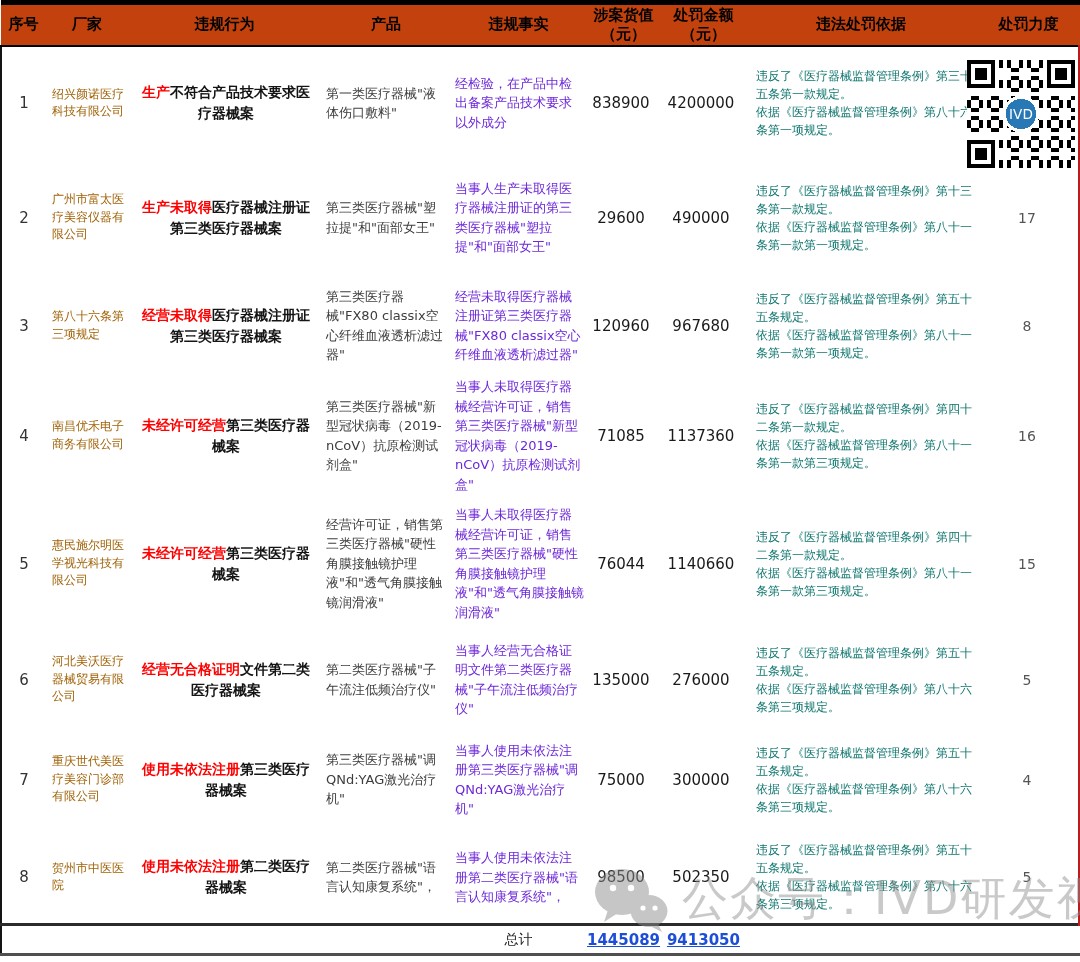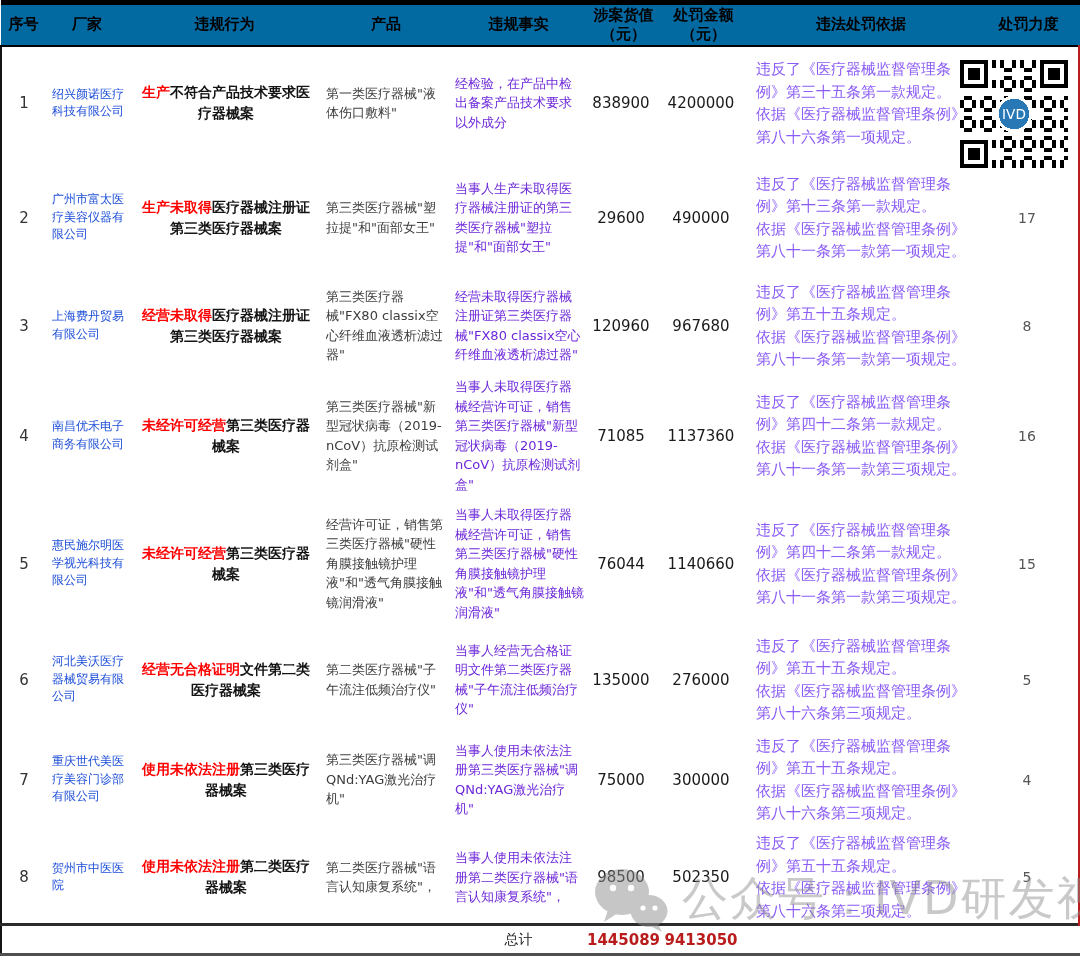--- a/index.html
+++ b/index.html
@@ -5,60 +5,60 @@
   html,body{margin:0;padding:0;}
   body{
     width:1080px;height:962px;position:relative;overflow:hidden;
     background:#ffffff;
     font-family:"DejaVu Sans","Liberation Sans",sans-serif;
   }
   table.penalty-table{width:1080px;border-collapse:collapse;table-layout:fixed;}
   col.c1{width:45px}col.c2{width:82px}col.c3{width:193px}col.c4{width:130px}
   col.c5{width:135px}col.c6{width:75px}col.c7{width:85px}col.c8{width:230px}col.c9{width:105px}
 
-  thead tr{height:40px;background:#0369a1;}
+  thead tr{height:40px;background:#c2410c;}
   thead th{
     font-size:15px;font-weight:bold;color:#000;text-align:center;
     border-top:5px solid #000;border-bottom:2px solid #000;
     padding:1px 0;line-height:1.25;white-space:pre-line;vertical-align:middle;
   }
   tbody td{vertical-align:middle;}
   tbody td:first-child{border-left:2px solid #141414;}
   tbody td:last-child{border-right:6px solid #b91c1c;}
   tbody tr:nth-child(1){height:114px}
   tbody tr:nth-child(2){height:116px}
   tbody tr:nth-child(3){height:100px}
   tbody tr:nth-child(4){height:120px}
   tbody tr:nth-child(5){height:136px}
   tbody tr:nth-child(6){height:96px}
   tbody tr:nth-child(7){height:104px}
   tbody tr:nth-child(8){height:93px}
 
   .c-no{text-align:center;font-size:15px;color:#333;}
-  .c-company{font-size:12px;color:#1d4ed8;padding:0 3px 0 6px;line-height:1.45;}
+  .c-company{font-size:12px;color:#a16207;padding:0 3px 0 6px;line-height:1.45;}
   .c-viol{font-size:14px;font-weight:700;color:#141414;padding:0 5px 0 8px;line-height:1.5;text-align:center;}
   .c-viol .red{color:#ff0000;}
   .c-prod{font-size:13px;color:#3d3d3d;padding:0 3px 0 5px;line-height:1.5;}
   .c-facts{font-size:13px;color:#6d28d9;padding:0 2px 0 4px;line-height:1.5;}
   .c-val,.c-pen{font-size:15px;color:#1a1a1a;text-align:center;padding-right:6px;}
-  .c-basis{font-size:15px;color:#8b5cf6;padding:0 4px 0 10px;line-height:1.5;}
+  .c-basis{font-size:12px;color:#0f766e;padding:0 4px 0 10px;line-height:1.5;}
   .c-sev{font-size:14px;color:#555;text-align:center;}
 
   tfoot tr{height:30px;}
   tfoot td{
     border-top:3px solid #2b2b2b;border-bottom:3px solid #4f4f4f;
     vertical-align:middle;
   }
   tfoot td:first-child{border-left:2px solid #141414;}
   tfoot td:last-child{border-right:2px solid #141414;}
   .t-label{font-size:14px;color:#222;text-align:center;}
-  .t-val,.t-pen{font-size:15px;font-weight:700;color:#b91c1c;text-align:center;padding-right:6px;}
+  .t-val,.t-pen{font-size:15px;font-weight:700;color:#1d4ed8;text-align:right;padding-right:6px;text-decoration:underline;}
 
   .qr-box{
-    position:absolute;top:60px;right:12px;width:108px;height:108px;
+    position:absolute;top:60px;right:5px;width:108px;height:108px;
     background:#86efac;z-index:5;
   }
   .watermark{
     position:absolute;left:594px;top:866px;z-index:6;
     display:flex;align-items:center;gap:14px;
     pointer-events:none;
   }
   .watermark-text{
     font-size:46px;color:#8f8f8f;opacity:0.48;letter-spacing:2px;white-space:nowrap;
   }
@@ -117,21 +117,21 @@
       <td class="c-val">29600</td>
       <td class="c-pen">490000</td>
       <td class="c-basis">
           <div>违反了《医疗器械监督管理条例》第十三条第一款规定。</div>
           <div>依据《医疗器械监督管理条例》第八十一条第一款第一项规定。</div>
         </td>
       <td class="c-sev">17</td>
     </tr>
     <tr>
       <td class="c-no">3</td>
-      <td class="c-company">上海费丹贸易有限公司</td>
+      <td class="c-company">第八十六条第三项规定</td>
       <td class="c-viol"><span class="red">经营未取得</span><span>医疗器械注册证第三类医疗器械案</span></td>
       <td class="c-prod">第三类医疗器械"FX80 classix空心纤维血液透析滤过器"</td>
       <td class="c-facts">经营未取得医疗器械注册证第三类医疗器械"FX80 classix空心纤维血液透析滤过器"</td>
       <td class="c-val">120960</td>
       <td class="c-pen">967680</td>
       <td class="c-basis">
           <div>违反了《医疗器械监督管理条例》第五十五条规定。</div>
           <div>依据《医疗器械监督管理条例》第八十一条第一款第一项规定。</div>
         </td>
       <td class="c-sev">8</td>

